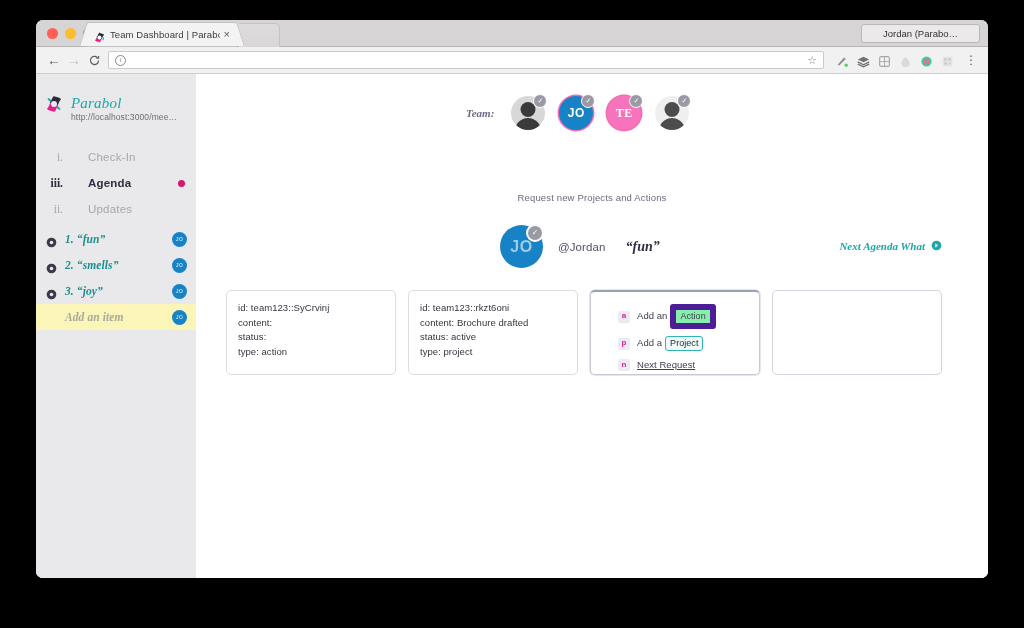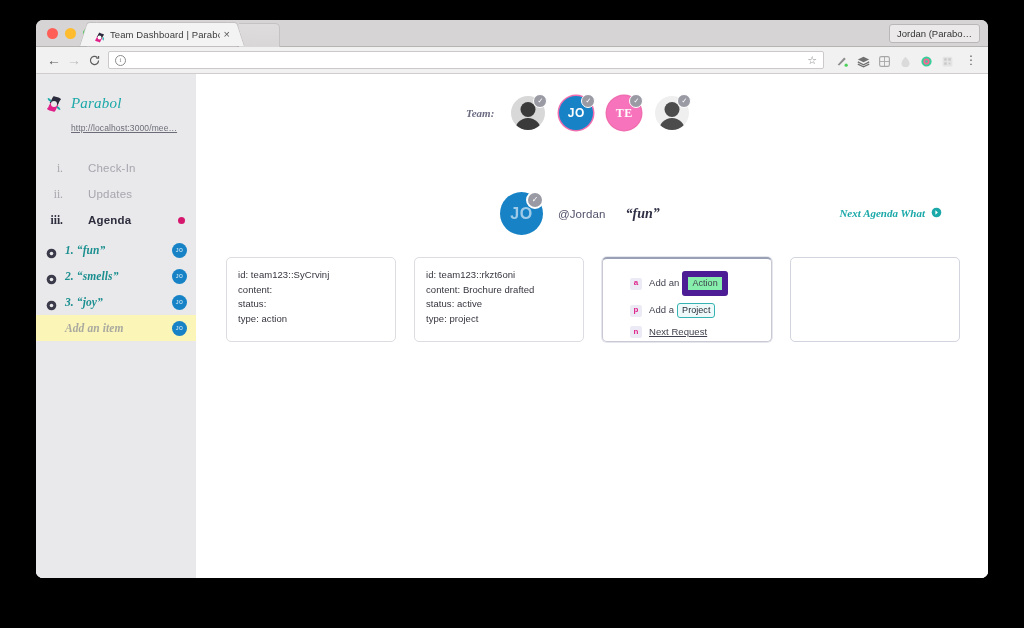--- a/index.html
+++ b/index.html
@@ -45,21 +45,21 @@
     line-height:1;padding-left:4px;
   }
   .tab-ghost{
     position:absolute;left:203px;top:3px;width:40px;height:23px;
     border-top:1px solid #c4c2c2;border-right:1px solid #c4c2c2;
     border-top-right-radius:5px;
     background:linear-gradient(to bottom,#dedcdc,#d8d6d6);
     transform:skewX(0);
   }
   .profile-chip{
-    position:absolute;right:8px;top:4px;height:17px;padding:0 7px;
+    position:absolute;right:8px;top:4px;height:17px;padding:0 21px;
     background:#ebe9e9;border:1px solid #b9b7b7;border-radius:3px;
     font-size:9.5px;color:#333;display:flex;align-items:center;
   }
 
   .toolbar{
     height:27px;background:#f2f1f1;border-bottom:1px solid #cfcdcd;
     display:flex;align-items:center;padding:0 8px;box-sizing:border-box;
   }
   .navbtn{width:20px;height:20px;display:flex;align-items:center;justify-content:center;color:#5d5d5d;font-size:14px;}
   .navbtn.fwd{color:#bdbdbd;}
@@ -86,21 +86,21 @@
   .sidebar{
     width:160px;flex:0 0 160px;background:#e9e9eb;position:relative;
   }
   .brand{padding:20px 0 0 9px;display:flex;align-items:flex-start;}
   .brand-logo{width:18px;height:18px;flex:0 0 18px;margin-top:1px;}
   .brand-text{margin-left:8px;}
   .brand-name{
     font-family:"Liberation Serif",serif;font-style:italic;font-weight:400;
     font-size:15px;color:#1ba8a8;line-height:16px;letter-spacing:.2px;
   }
-  .brand-url{font-size:8.5px;color:#6c6c78;margin-top:11px;letter-spacing:.1px;text-decoration:underline;}
+  .brand-url{font-size:8.5px;color:#6c6c78;margin-top:0;letter-spacing:.1px;}
 
   .phases{margin-top:22px;}
   .phase{
     display:flex;align-items:center;height:26px;padding-left:0;position:relative;
     font-size:11.5px;
   }
   .phase .num{
     width:34px;text-align:right;padding-right:7px;box-sizing:border-box;
     font-family:"Liberation Serif",serif;
   }
@@ -193,21 +193,21 @@
     font-size:14px;color:#2f2f45;margin-left:20px;
   }
   .next-item{
     position:absolute;right:46px;top:50%;margin-top:-7px;
     font-family:"Liberation Serif",serif;font-style:italic;font-weight:700;
     font-size:11px;color:#1ba8a8;display:flex;align-items:center;gap:6px;
   }
   .next-arrow{width:11px;height:11px;}
 
   .cards{
-    display:flex;gap:18px;padding:22px 0 0 30px;
+    display:flex;gap:12px;padding:22px 0 0 30px;
   }
   .card{
     width:170px;height:85px;border:1px solid #dcdce2;border-radius:5px;
     box-sizing:border-box;padding:10px 11px;background:#fff;
     font-size:9.5px;color:#35353f;line-height:14.5px;letter-spacing:.05px;
   }
   .card.focus{
     border-color:#c9c9d6;border-top:2px solid #9aa0b5;
     box-shadow:0 0 0 1px rgba(154,160,181,.25);
     padding:8px 11px;
@@ -338,28 +338,28 @@
           <span class="brand-name">Parabol</span>
           <div class="brand-url">http://localhost:3000/mee…</div>
         </span>
       </div>
 
       <div class="phases">
         <div class="phase done">
           <span class="num">i.</span>
           <span class="lbl">Check-In</span>
         </div>
-        <div class="phase done">
-          <span class="num">ii.</span>
-          <span class="lbl">Updates</span>
-        </div>
         <div class="phase active">
           <span class="num">iii.</span>
           <span class="lbl">Agenda</span>
           <span class="phase-dot"></span>
+        </div>
+        <div class="phase done">
+          <span class="num">ii.</span>
+          <span class="lbl">Updates</span>
         </div>
       </div>
 
       <div class="agenda-list">
         <div class="agenda-row">
           <span class="ag-ico">
             <svg viewBox="0 0 16 16" width="11" height="11">
                 <circle cx="8" cy="8" r="7" fill="#3a3a4a"></circle>
                 <circle cx="8" cy="8" r="2.6" fill="#e9e9eb"></circle>
               </svg>
@@ -423,20 +423,21 @@
               <span class="head"></span>
                 <span class="body"></span>
             </div>
             <span class="av-check">✓</span>
           </div>
 
         </div>
       </div>
 
       <div class="qblock">
+        <div class="qsub">Request new Projects and Actions</div>
       </div>
 
       <div class="presenter">
         <div class="p-av-wrap">
           <div class="p-av">JO</div>
           <span class="p-check">✓</span>
         </div>
         <span class="p-handle">@Jordan</span>
         <span class="p-topic">“fun”</span>
 

